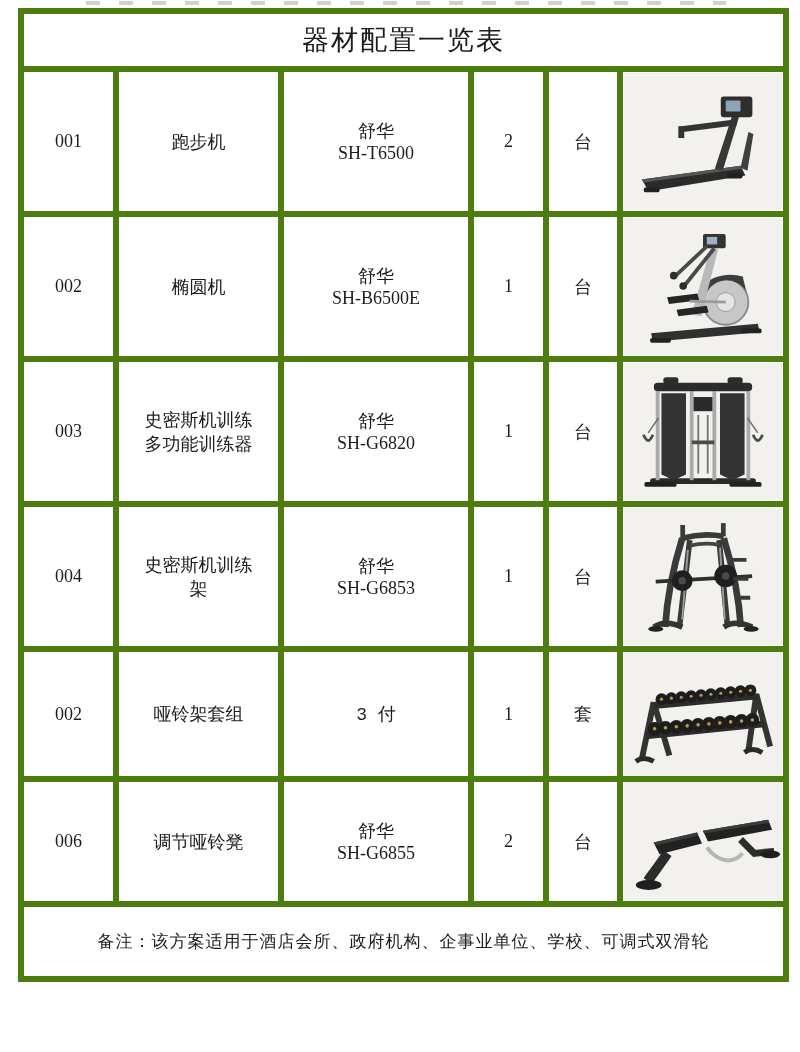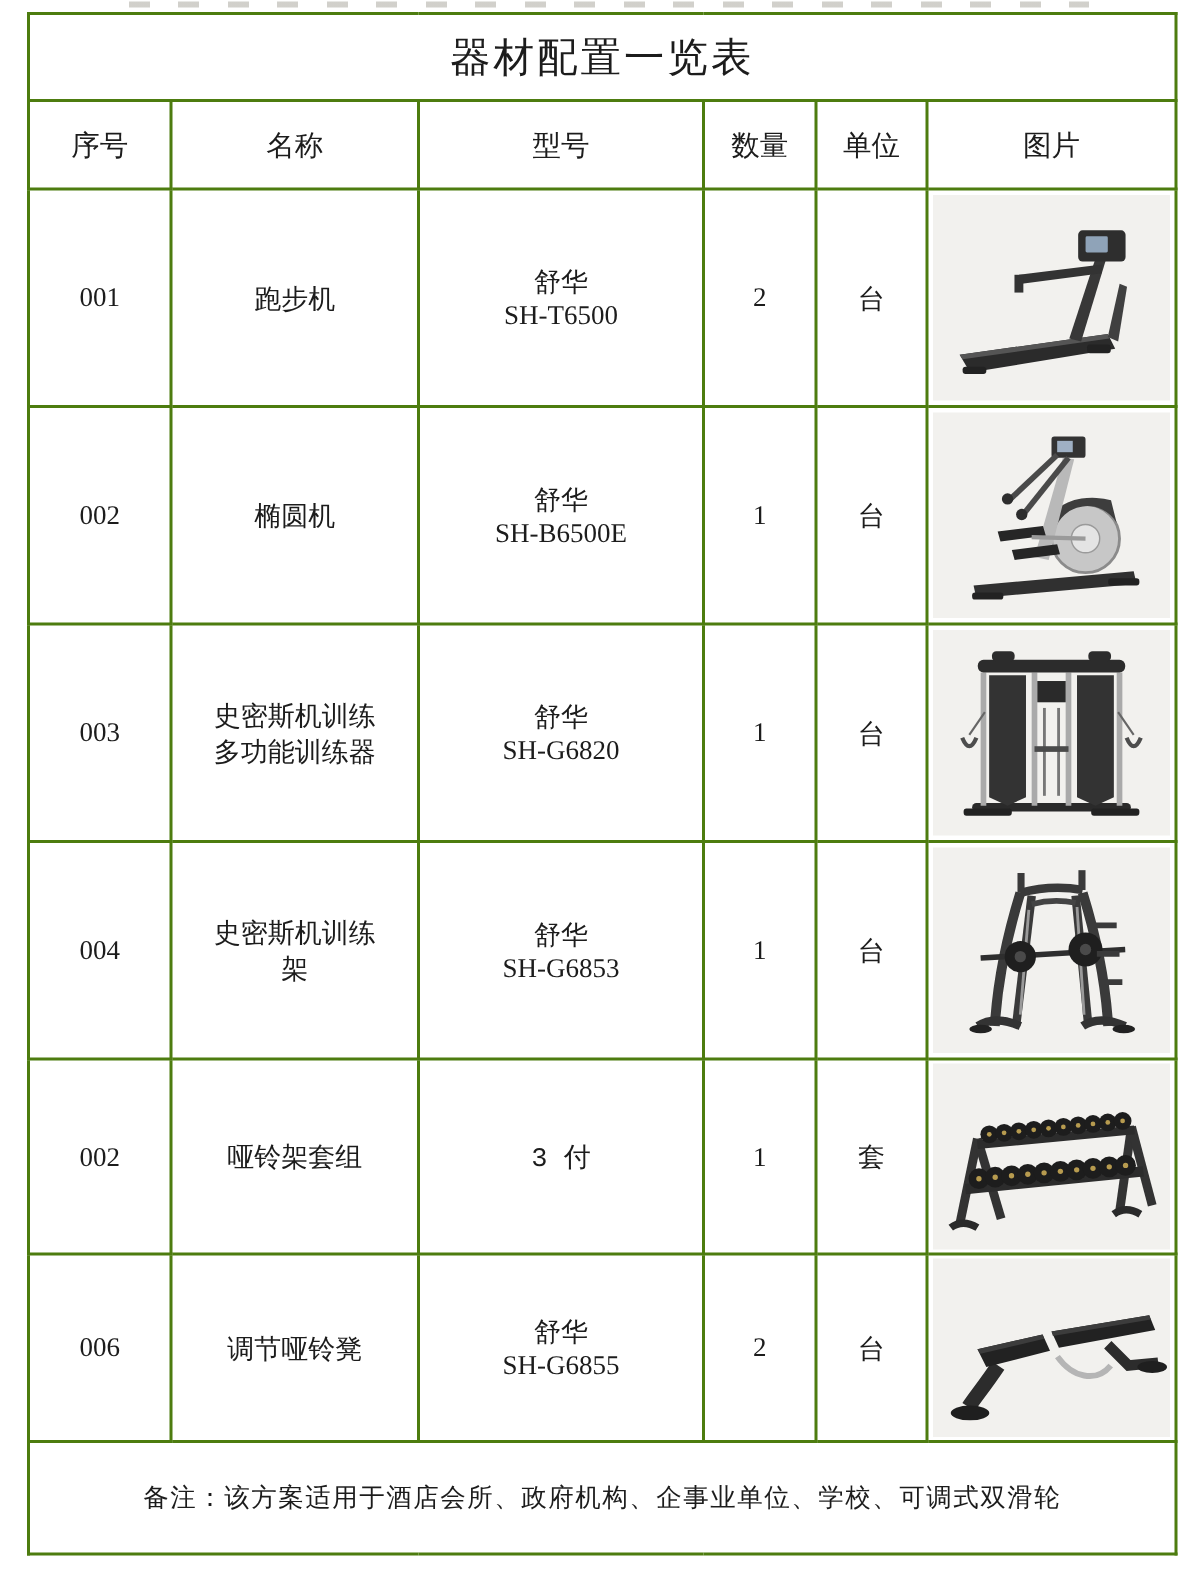--- a/index.html
+++ b/index.html
@@ -8,21 +8,21 @@
   .page { position:relative; width:800px; height:1052px; background:#fff; }
 
   
   .top-fragments { position:absolute; top:1px; left:86px; width:640px; height:4px;
     background:repeating-linear-gradient(90deg,#9a978c 0 14px, transparent 14px 33px);
     opacity:.45; }
 
   table.config { position:absolute; left:18px; top:8px; width:765px;
     border-collapse:collapse; table-layout:fixed;
     border:2px solid #4d4d4d; }
-  table.config td, table.config th { border:2px solid #4d7c0f; text-align:center;
+  table.config td, table.config th { border:6px solid #4d7c0f; text-align:center;
     vertical-align:middle; font-weight:normal; }
 
   .title-cell { height:58px; font-size:27px; font-weight:bold; letter-spacing:2px; }
   .header-row th { height:59px; font-size:19px; font-weight:bold; }
 
   td.cell { font-size:18px; }
   .r-tall  { height:145px; }
   .r-mid   { height:130px; }
   .r-low   { height:125px; }
 
@@ -52,28 +52,20 @@
       <col style="width:75px">
         <col style="width:74px">
         <col style="width:166px">
     </colgroup>
 
     <tbody>
         <tr>
       <td class="title-cell" colspan="6">器材配置一览表</td>
     </tr>
 
-    <tr class="header-row">
-      <th>序号</th>
-      <th>名称</th>
-      <th>型号</th>
-      <th>数量</th>
-      <th>单位</th>
-      <th>图片</th>
-    </tr>
 
     <tr>
       <td class="cell r-tall">001</td>
       <td class="cell r-tall">
         <div class="stack single">
               <span>跑步机</span>
             </div>
       </td>
       <td class="cell r-tall">
         <div class="stack">

